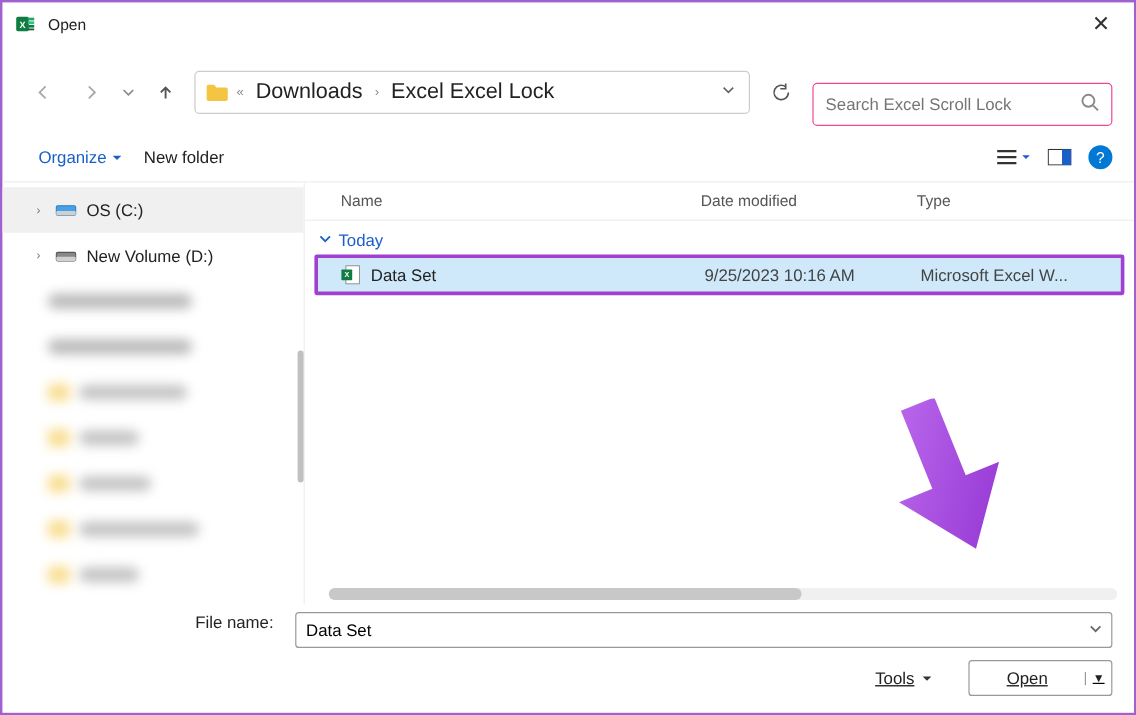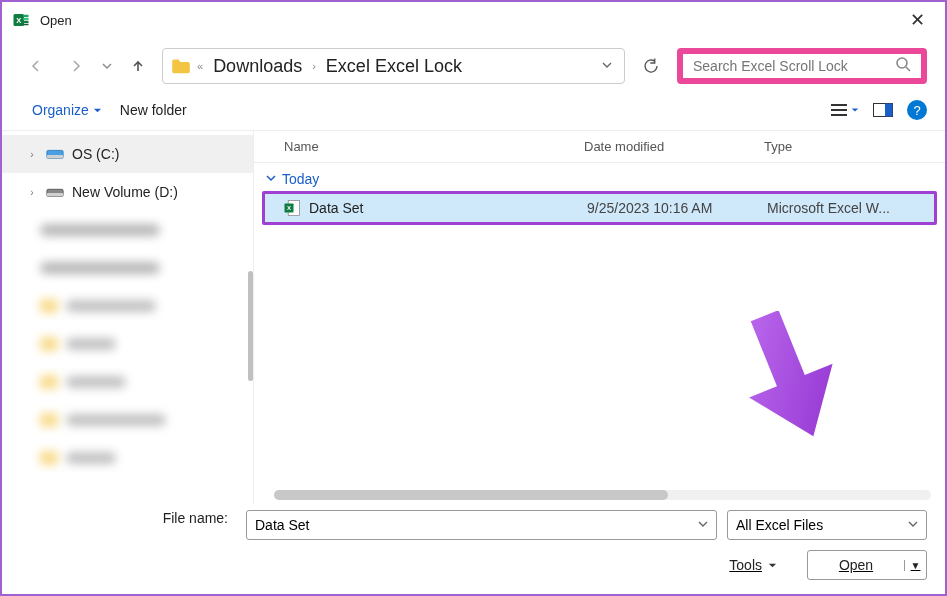--- a/index.html
+++ b/index.html
@@ -12,21 +12,21 @@
 .navbar { display: flex; align-items: center; padding: 10px 18px 8px 18px; gap: 8px; }
 .nav-btn { width: 32px; height: 32px; display: flex; align-items: center; justify-content: center; color: #666; cursor: pointer; border-radius: 4px; }
 .nav-btn.disabled { color: #bbb; }
 .nav-chevron { width: 14px; height: 32px; display:flex; align-items:center; justify-content:center; color:#666; }
 .path-box { flex: 1; display: flex; align-items: center; border: 1px solid #ccc; border-radius: 4px; height: 36px; padding: 0 8px; gap: 6px; }
 .path-box .folder-icon { width: 20px; height: 16px; }
 .path-box .crumb { font-size: 18px; color: #222; padding: 2px 4px; cursor: pointer; }
 .path-box .sep { color: #888; font-size: 11px; }
 .path-box .path-chevron { margin-left: auto; color: #666; font-size: 11px; padding: 4px; }
 .refresh-btn { width: 36px; height: 36px; display: flex; align-items: center; justify-content: center; color: #555; cursor: pointer; }
-.search-box { width: 250px; height: 36px; border: 6px solid #ec4899; border-radius: 4px; display: flex; align-items: center; padding: 0 10px; gap: 8px; }
+.search-box { width: 250px; height: 36px; border: 1px solid #ec4899; border-radius: 4px; display: flex; align-items: center; padding: 0 10px; gap: 8px; margin-top: 21px; }
 .search-box input { border: none; outline: none; flex: 1; font-size: 14px; color: #888; }
 .search-box .search-icon { color: #888; }
 .toolbar { display: flex; align-items: center; padding: 8px 18px 10px 18px; gap: 18px; border-bottom: 1px solid #eee; }
 .toolbar .organize { color: #1a5fc9; font-size: 14px; display: flex; align-items: center; gap: 4px; cursor: pointer; margin-left: 12px; }
 .toolbar .newfolder { color: #222; font-size: 14px; cursor: pointer; }
 .toolbar .right { margin-left: auto; display: flex; align-items: center; gap: 14px; }
 .toolbar .right .view-btn, .toolbar .right .preview-btn { color: #333; cursor: pointer; display: flex; align-items: center; gap: 3px; }
 .toolbar .right .help { width: 20px; height: 20px; border-radius: 50%; background: #0078d4; color: #fff; font-size: 13px; display: flex; align-items: center; justify-content: center; cursor: pointer; }
 .body { flex: 1; display: flex; overflow: hidden; }
 .sidebar { width: 252px; border-right: 1px solid #eee; padding-top: 4px; position: relative; }
@@ -256,26 +256,20 @@
 
   <div class="footer">
     <div class="filename-row">
       <div class="lbl">File name:</div>
       <div class="fn-input">
         <span>Data Set</span>
         <span class="chev"><svg width="10" height="10" viewBox="0 0 10 10">
               <path d="M1 3 L5 7 L9 3" stroke="#666" stroke-width="1.4" fill="none"></path>
             </svg></span>
       </div>
-      <div class="filter-select">
-        <span>All Excel Files</span>
-        <span class="chev"><svg width="10" height="10" viewBox="0 0 10 10">
-              <path d="M1 3 L5 7 L9 3" stroke="#666" stroke-width="1.4" fill="none"></path>
-            </svg></span>
-      </div>
     </div>
     <div class="button-row">
       <div class="tools">
           <span>Tools</span>
           <svg width="9" height="9" viewBox="0 0 10 10">
             <path d="M1 3 L5 7 L9 3" fill="#333"></path>
           </svg>
         </div>
       <div class="btn btn-open">
         <span class="main">Open</span>

